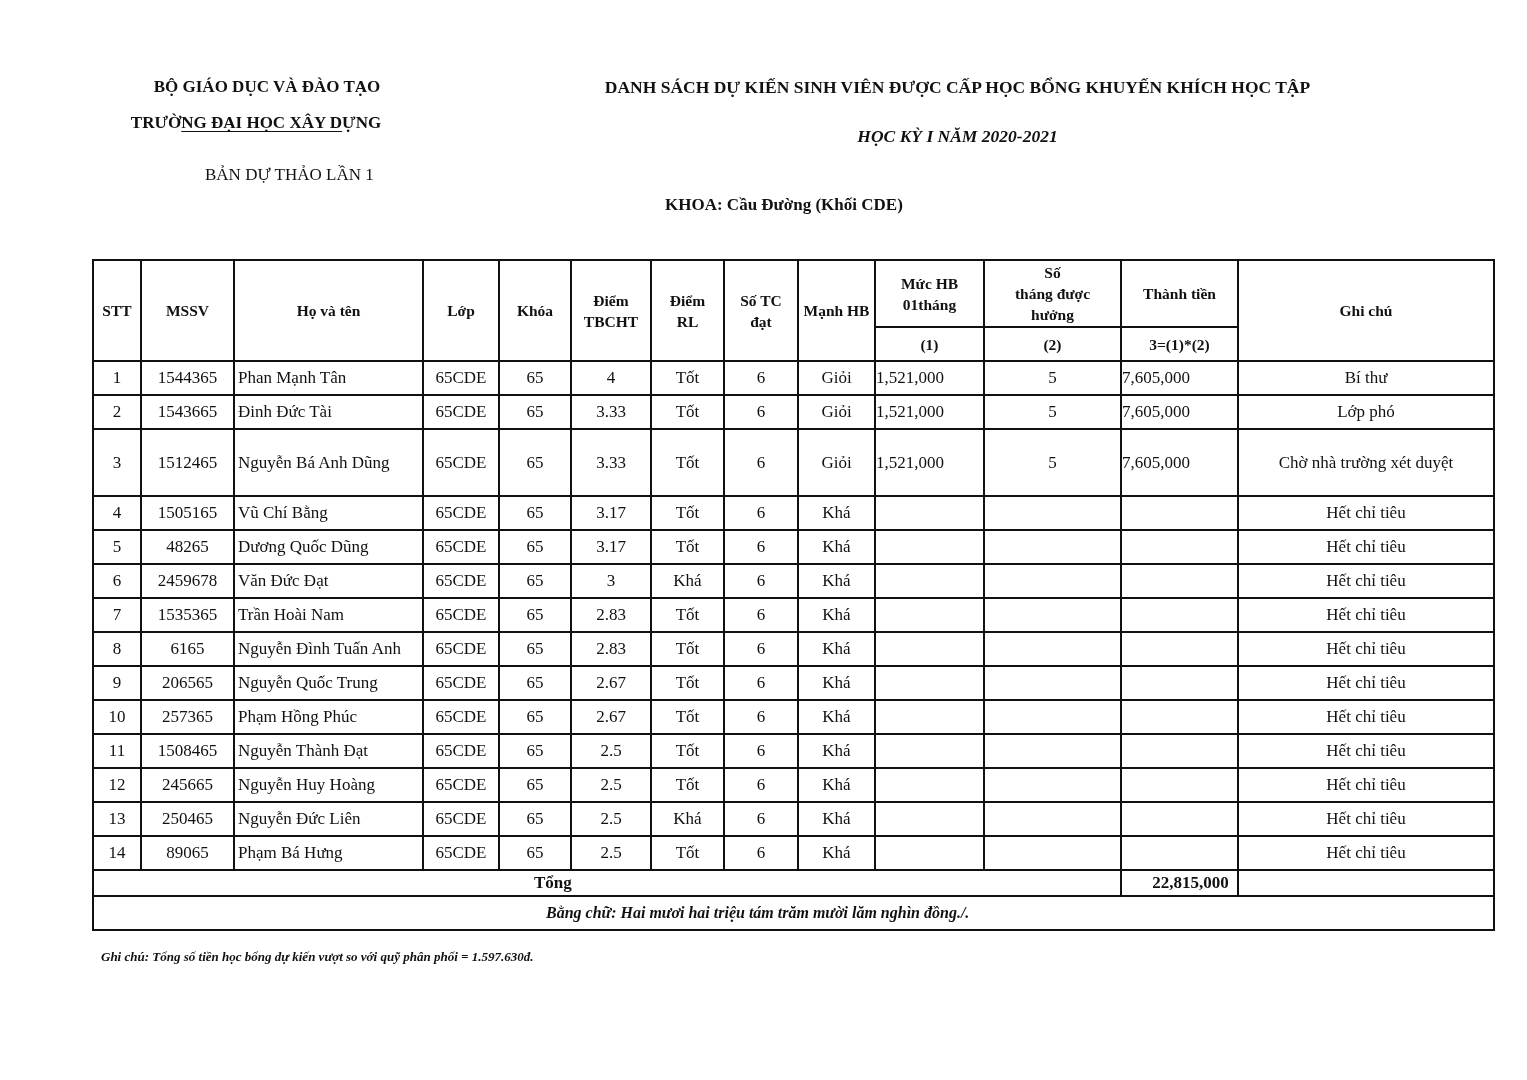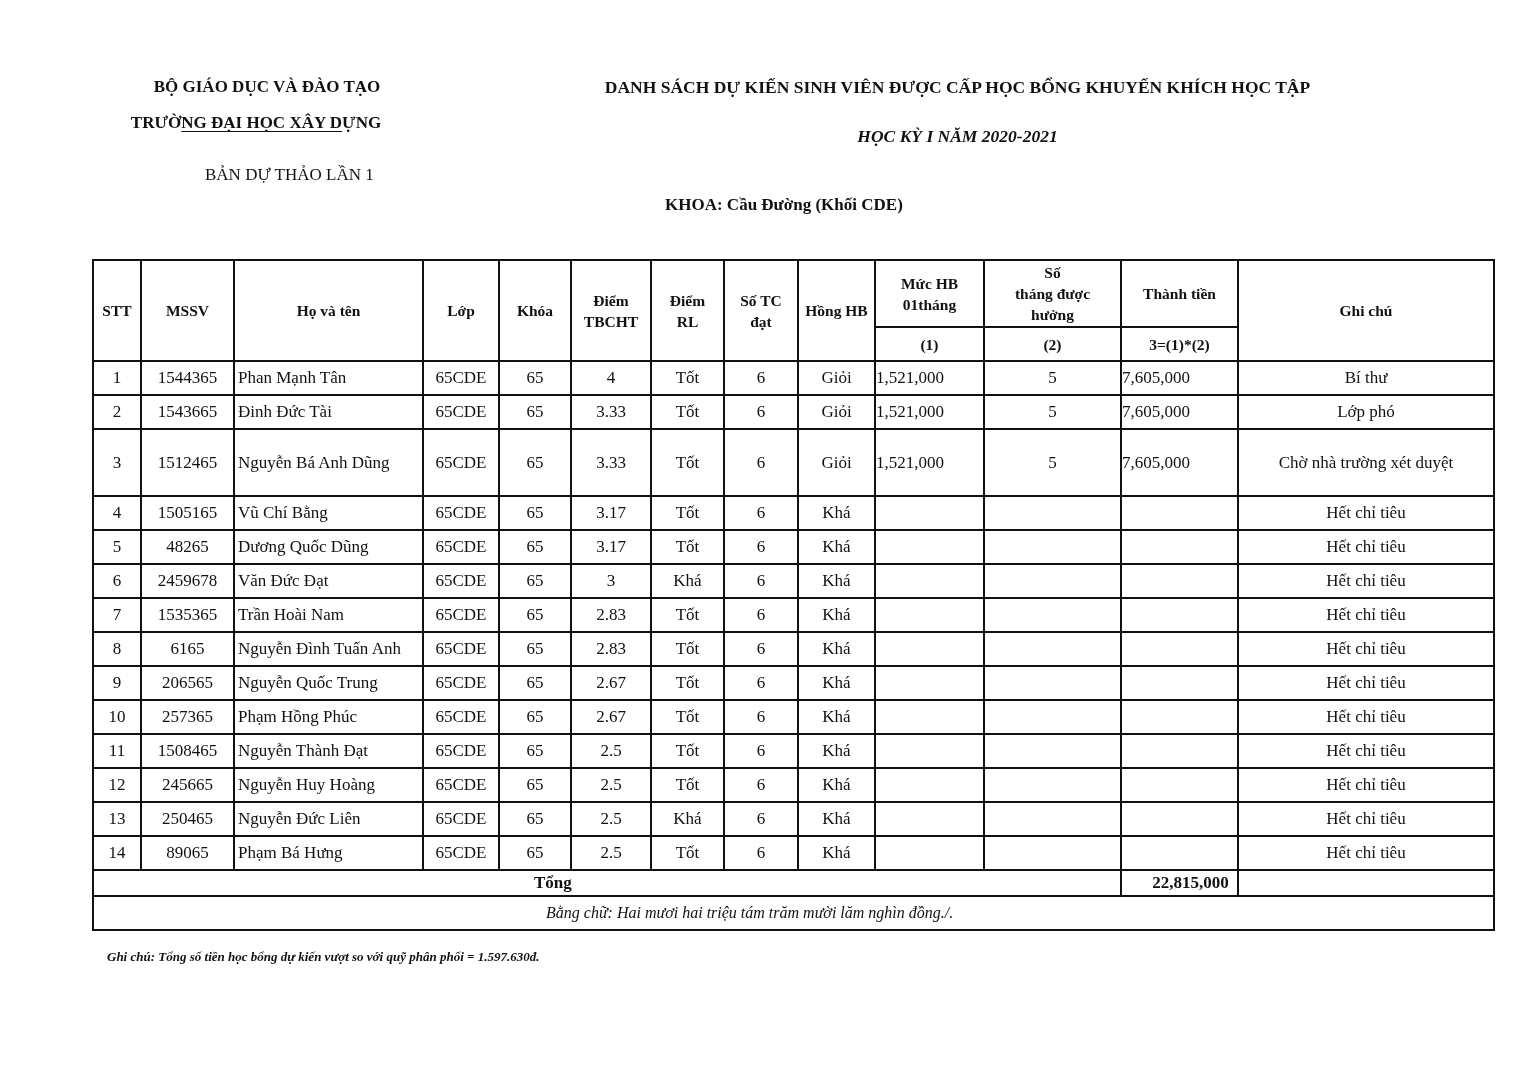--- a/index.html
+++ b/index.html
@@ -31,22 +31,22 @@
   table.grid td.name { text-align: left; padding-left: 3px; border-radius: 13px; }
   table.grid td.num { text-align: left; padding-right: 9px; }
   tr.h1 { height: 67px; }
   tr.h2 { height: 34px; }
   tr.r { height: 34px; }
   tr.r.tall { height: 67px; }
   tr.total { height: 26px; }
   tr.words { height: 34px; }
   td.total-label { font-weight: bold; font-size: 17px; padding-left: 440px !important; text-align: left !important; }
   td.total-value { font-weight: bold; text-align: right; padding-left: 22px !important; }
-  td.words-cell { font-weight: normal; font-style: italic; font-size: 16px; text-align: left !important; padding-left: 452px !important; }
-  .footnote { left: 107px; top: 949px; font-weight: bold; font-style: italic; font-size: 13px; }
+  td.words-cell { font-weight: bold; font-style: italic; font-size: 16px; text-align: left !important; padding-left: 452px !important; }
+  .footnote { left: 101px; top: 949px; font-weight: bold; font-style: italic; font-size: 13px; }
 </style>
 </head>
 <body>
 
 <div class="abs hdr-left ministry">BỘ GIÁO DỤC VÀ ĐÀO TẠO</div>
 <div class="abs hdr-left school"><span>TRƯỜ</span><span class="ul">NG ĐẠI HỌC XÂY D</span><span>ỰNG</span></div>
 <div class="abs draft">BẢN DỰ THẢO LẦN 1</div>
 
 <div class="abs title title1">DANH SÁCH DỰ KIẾN SINH VIÊN ĐƯỢC CẤP HỌC BỔNG KHUYẾN KHÍCH HỌC TẬP</div>
 <div class="abs title title2">HỌC KỲ I NĂM 2020-2021</div>
@@ -71,21 +71,21 @@
   <thead>
     <tr class="h1">
       <th rowspan="2">STT</th>
       <th rowspan="2">MSSV</th>
       <th rowspan="2">Họ và tên</th>
       <th rowspan="2">Lớp</th>
       <th rowspan="2">Khóa</th>
       <th rowspan="2"><span>Điểm</span><br><span>TBCHT</span></th>
       <th rowspan="2"><span>Điểm</span><br><span>RL</span></th>
       <th rowspan="2"><span>Số TC</span><br><span>đạt</span></th>
-      <th rowspan="2">Hồng HB</th>
+      <th rowspan="2">Mạnh HB</th>
       <th><span>Mức HB</span><br><span>01tháng</span></th>
       <th><span>Số</span><br><span>tháng được</span><br><span>hưởng</span></th>
       <th>Thành tiền</th>
       <th rowspan="2">Ghi chú</th>
     </tr>
     <tr class="h2">
       <th>(1)</th>
       <th>(2)</th>
       <th>3=(1)*(2)</th>
     </tr>

